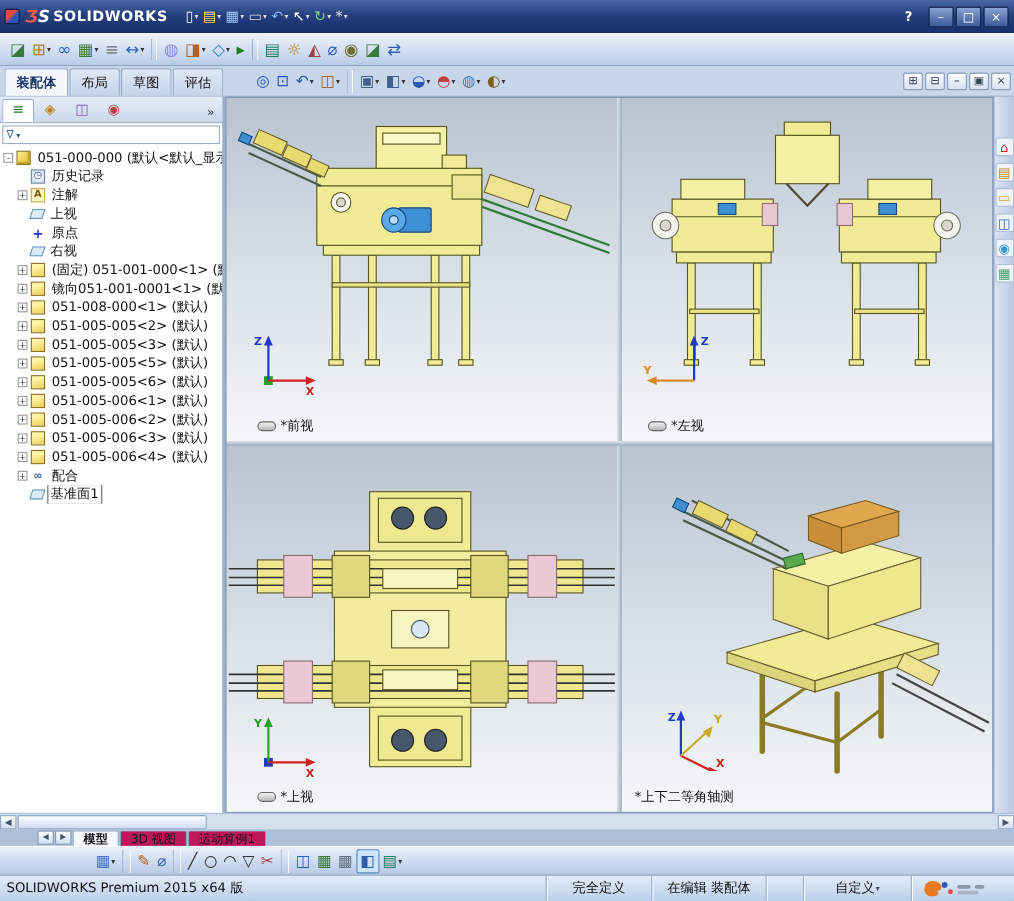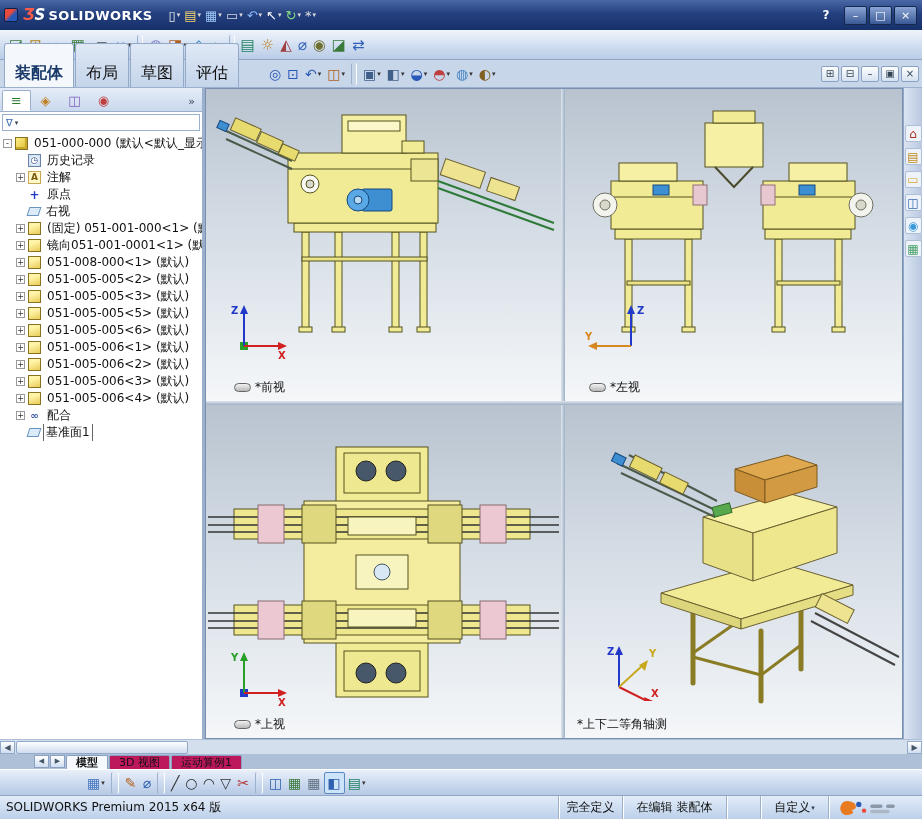--- a/index.html
+++ b/index.html
@@ -39,22 +39,22 @@
     border-radius:2px;font-size:15px;}
   .ic .g{font-style:normal;}
   .ic .caret{color:#333;}
   .k-sep{width:6px;height:20px;margin:0 3px;border-left:1px solid #9ab0cc;border-right:1px solid #fff;padding:0;}
   .act-true.ic,.act-true.bic{background:#cde3fa;border:1px solid #5a8ac0;}
 
   
   #row3{left:0;top:60px;width:922px;height:28px;background:#c8d6ea;border-bottom:1px solid #9ab0cc;
     display:flex;align-items:center;}
   .cmdtabs{display:flex;align-self:flex-end;padding-left:4px;}
-  .cmdtab{padding:19px 10px 3px;margin-right:1px;border:1px solid #93a9c8;border-bottom:none;
-    background:linear-gradient(#dfe9f6,#c4d4ea);border-radius:3px 3px 0 0;font-size:16px;white-space:nowrap;}
+  .cmdtab{padding:4px 10px 3px;margin-right:1px;border:1px solid #93a9c8;border-bottom:none;
+    background:linear-gradient(#dfe9f6,#c4d4ea);border-radius:3px 3px 0 0;font-size:12px;white-space:nowrap;}
   .cmdtab.act-true{background:#f4f8fd;font-weight:bold;color:#1a3a6a;}
   .headsup{display:flex;align-items:center;margin-left:26px;}
   .headsup .ic{height:22px;font-size:14px;}
   .dwbtns{margin-left:auto;display:flex;padding-right:3px;}
   .dwbtn{width:18px;height:16px;border:1px solid #8aa0c0;background:linear-gradient(#fdfefe,#d6e2f0);
     border-radius:2px;font-size:10px;display:flex;align-items:center;justify-content:center;
     color:#345;margin-left:2px;}
 
   
   #leftpanel{left:0;top:88px;width:205px;height:651px;background:#fff;border-right:3px solid #9ab0cc;
@@ -143,24 +143,24 @@
     border-top:1px solid #fff;}
   .bic{height:22px;display:flex;align-items:center;justify-content:center;padding:0 3px;
     border-radius:2px;font-size:14px;}
   .bic .caret{color:#333;}
 
   #statusbar{left:0;top:795px;width:922px;height:24px;display:flex;align-items:center;
     background:linear-gradient(#e2ecf8,#bcd0ea);border-top:1px solid #8fa6c6;font-size:12px;}
   .sb-left{padding-left:6px;flex:1;white-space:nowrap;}
   .sb-seg{height:100%;display:flex;align-items:center;justify-content:center;padding:0 6px;
     border-left:1px solid #9ab0cc;box-shadow:inset 1px 0 0 #fff;white-space:nowrap;}
-  #seg-defined{width:64px;}
+  #seg-defined{width:96px;}
   #seg-editing{width:104px;}
   #seg-blank{width:34px;}
-  #seg-custom{width:68px;}
+  #seg-custom{width:98px;}
   #seg-logo{width:94px;position:relative;border-left:1px solid #9ab0cc;height:100%;}
 </style>
 </head>
 <body>
 
 <div id="titlebar" class="abs">
   <span class="app-icon"></span>
   <span class="logo-mark1">Ʒ</span>
   <span class="logo-mark2">S</span>
   <span class="logo-text">SOLIDWORKS</span>
@@ -456,20 +456,25 @@
       </div>
 
 
       <div class="trow ind-1">
         <span class="expbox">+</span>
         <span class="ticon icon-annotations"></span>
         <span class="tlabel">注解</span>
       </div>
 
 
+      <div class="trow ind-1">
+        <span class="expbox"></span>
+        <span class="ticon icon-plane"></span>
+        <span class="tlabel">上视</span>
+      </div>
 
       <div class="trow ind-1">
         <span class="expbox"></span>
         <span class="ticon icon-origin"></span>
         <span class="tlabel">原点</span>
       </div>
 
       <div class="trow ind-1">
         <span class="expbox"></span>
         <span class="ticon icon-plane"></span>

